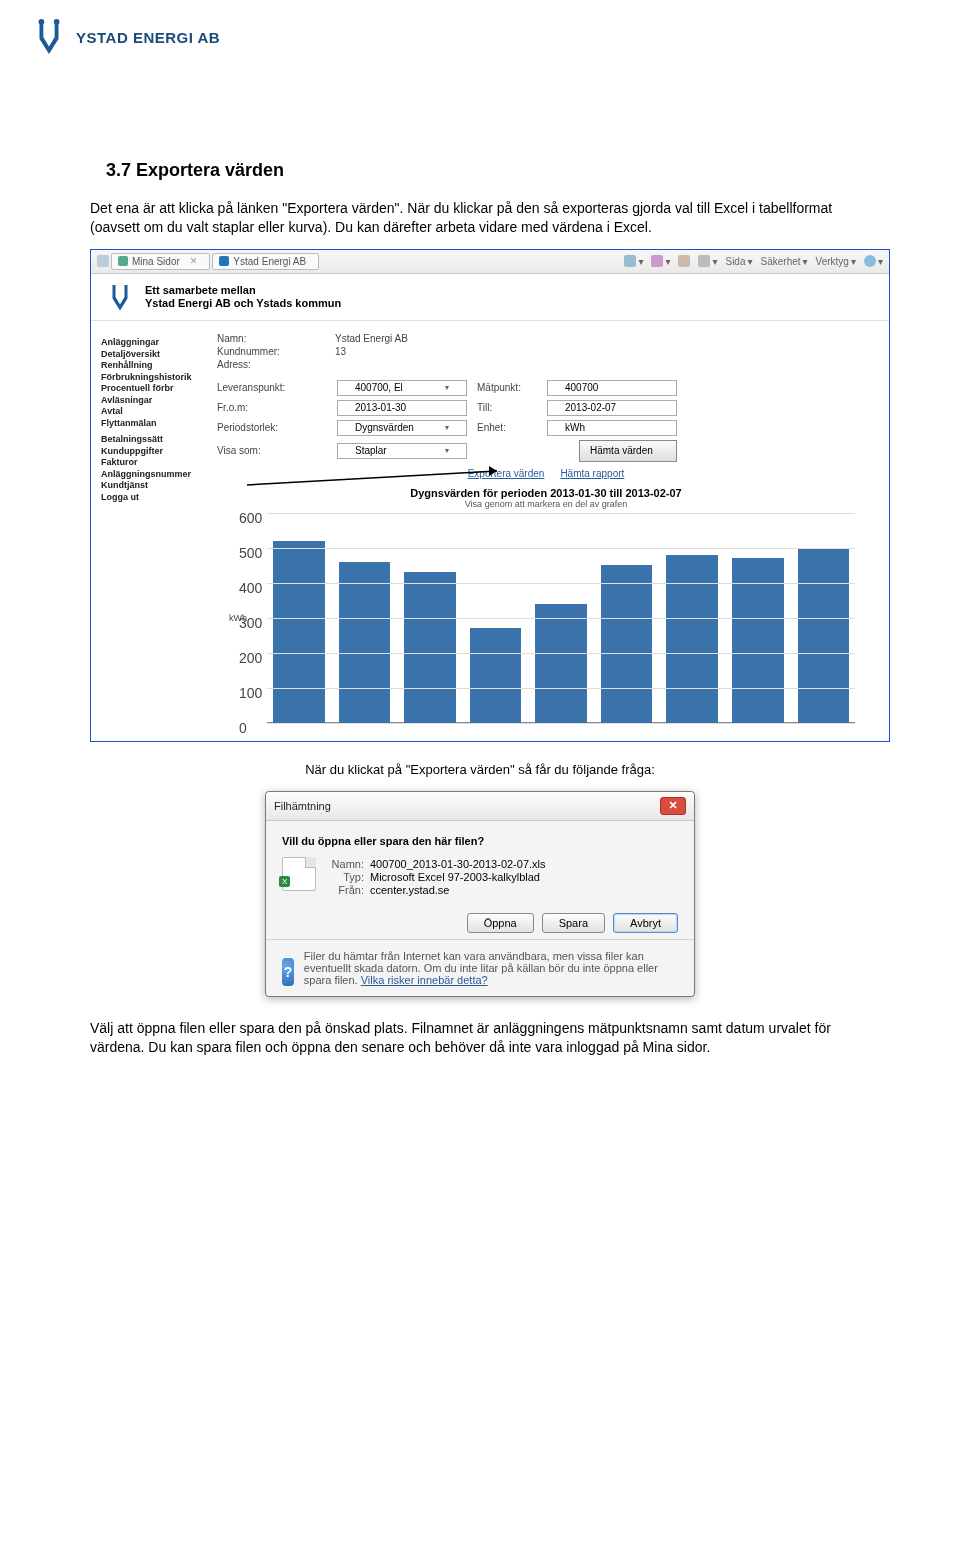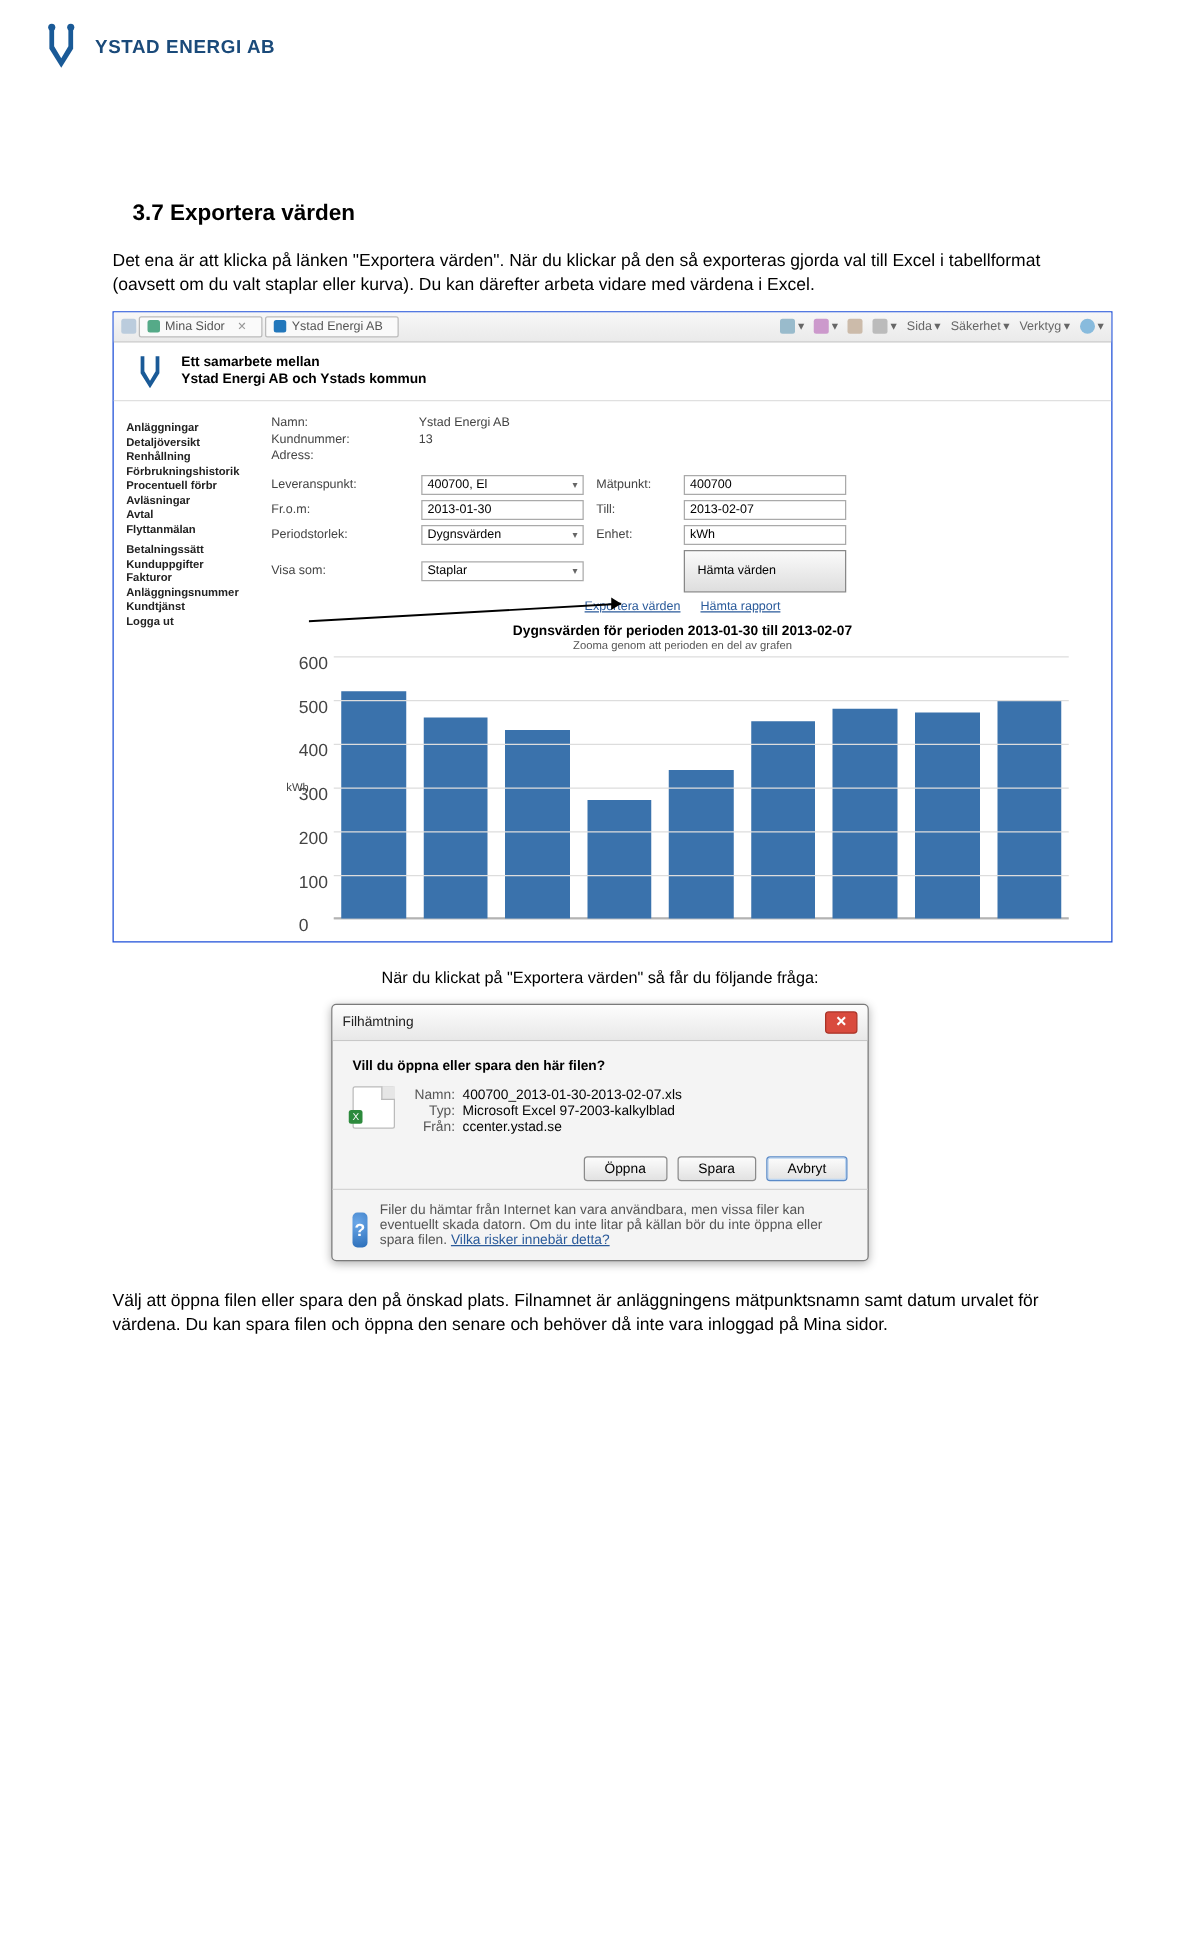--- a/index.html
+++ b/index.html
@@ -43,23 +43,23 @@
   .app-body { display:flex; }
   .sidebar { width:120px; padding:10px 0 10px 10px; font-size:9px; color:#222; }
   .sidebar .hdr { font-weight:bold; margin:6px 0 2px 0; }
   .sidebar .itm { font-weight:bold; font-size:9px; margin:1.5px 0; color:#222;}
   .mainpanel { flex:1; padding:10px 14px 4px 6px; font-size:10px; }
   .info-row { display:flex; gap:8px; margin:2px 0; }
   .info-row .lbl { width:110px; color:#444; }
   .info-row .val { color:#444; }
   .form-grid { display:grid; grid-template-columns: 110px 130px 60px 130px; gap:4px 10px; align-items:center; margin-top:10px;}
   .form-grid .lbl { color:#444; }
-  .form-grid .fld { border:1px solid #aaa; background:#fff; padding:1px 4px; font-size:10px; height:16px; display:flex; justify-content:space-between; align-items:center;}
+  .form-grid .fld { border:1px solid #aaa; background:#fff; padding:1px 17px; font-size:10px; height:16px; display:flex; justify-content:space-between; align-items:center;}
   .form-grid .fld .arr { font-size:8px; color:#666;}
-  .btn-fetch { border:1px solid #888; background:linear-gradient(#fafafa,#dedede); padding:1px 10px; font-size:10px; height:34px; display:inline-flex; align-items:center;}
+  .btn-fetch { border:1px solid #888; background:linear-gradient(#fafafa,#dedede); padding:1px 10px; font-size:10px; height:22px; display:inline-flex; align-items:center;margin-left:32px;}
   .links-row { display:flex; gap:16px; justify-content:center; margin:6px 0 4px; }
   .links-row a { color:#2a5a9a; text-decoration:underline; font-size:10px;}
   .arrow-note { position:relative; height:0;}
   .arrow-svg { position:absolute; left:30px; top:-20px; }
   .chart-area { padding:4px 10px 14px 10px; }
   .chart-title { text-align:center; font-weight:bold; font-size:11px; }
   .chart-sub { text-align:center; font-size:9px; color:#555; margin-bottom:4px;}
   .chart-box { position:relative; height:210px; margin-left:40px; margin-right:10px;}
   .ylabel-unit { position:absolute; left:-38px; top:50%; transform:translateY(-50%); font-size:9px; color:#444; }
   .ytick { position:absolute; left:-28px; font-size:14px; color:#444; transform:translateY(50%);}
@@ -231,21 +231,21 @@
         </div>
         <div class="arrow-note">
           <svg class="arrow-svg" width="280" height="30">
             <line x1="0" y1="22" x2="250" y2="8" stroke="#000" stroke-width="1.5"></line>
             <polygon points="250,8 242,3 242,13" fill="#000"></polygon>
           </svg>
         </div>
 
         <div class="chart-area">
           <div class="chart-title">Dygnsvärden för perioden 2013-01-30 till 2013-02-07</div>
-          <div class="chart-sub">Zooma genom att perioden en del av grafen</div>
+          <div class="chart-sub">Visa genom att markera en del av grafen</div>
           <div class="chart-box" id="chartBox">
             <span class="ylabel-unit">kWh</span>
             <div class="baseline"></div>
             <div class="bars" id="bars">
                 <div class="bar" style="height: 182px;"></div>
                 <div class="bar" style="height: 161px;"></div>
                 <div class="bar" style="height: 150.5px;"></div>
                 <div class="bar" style="height: 94.5px;"></div>
                 <div class="bar" style="height: 119px;"></div>
                 <div class="bar" style="height: 157.5px;"></div>

